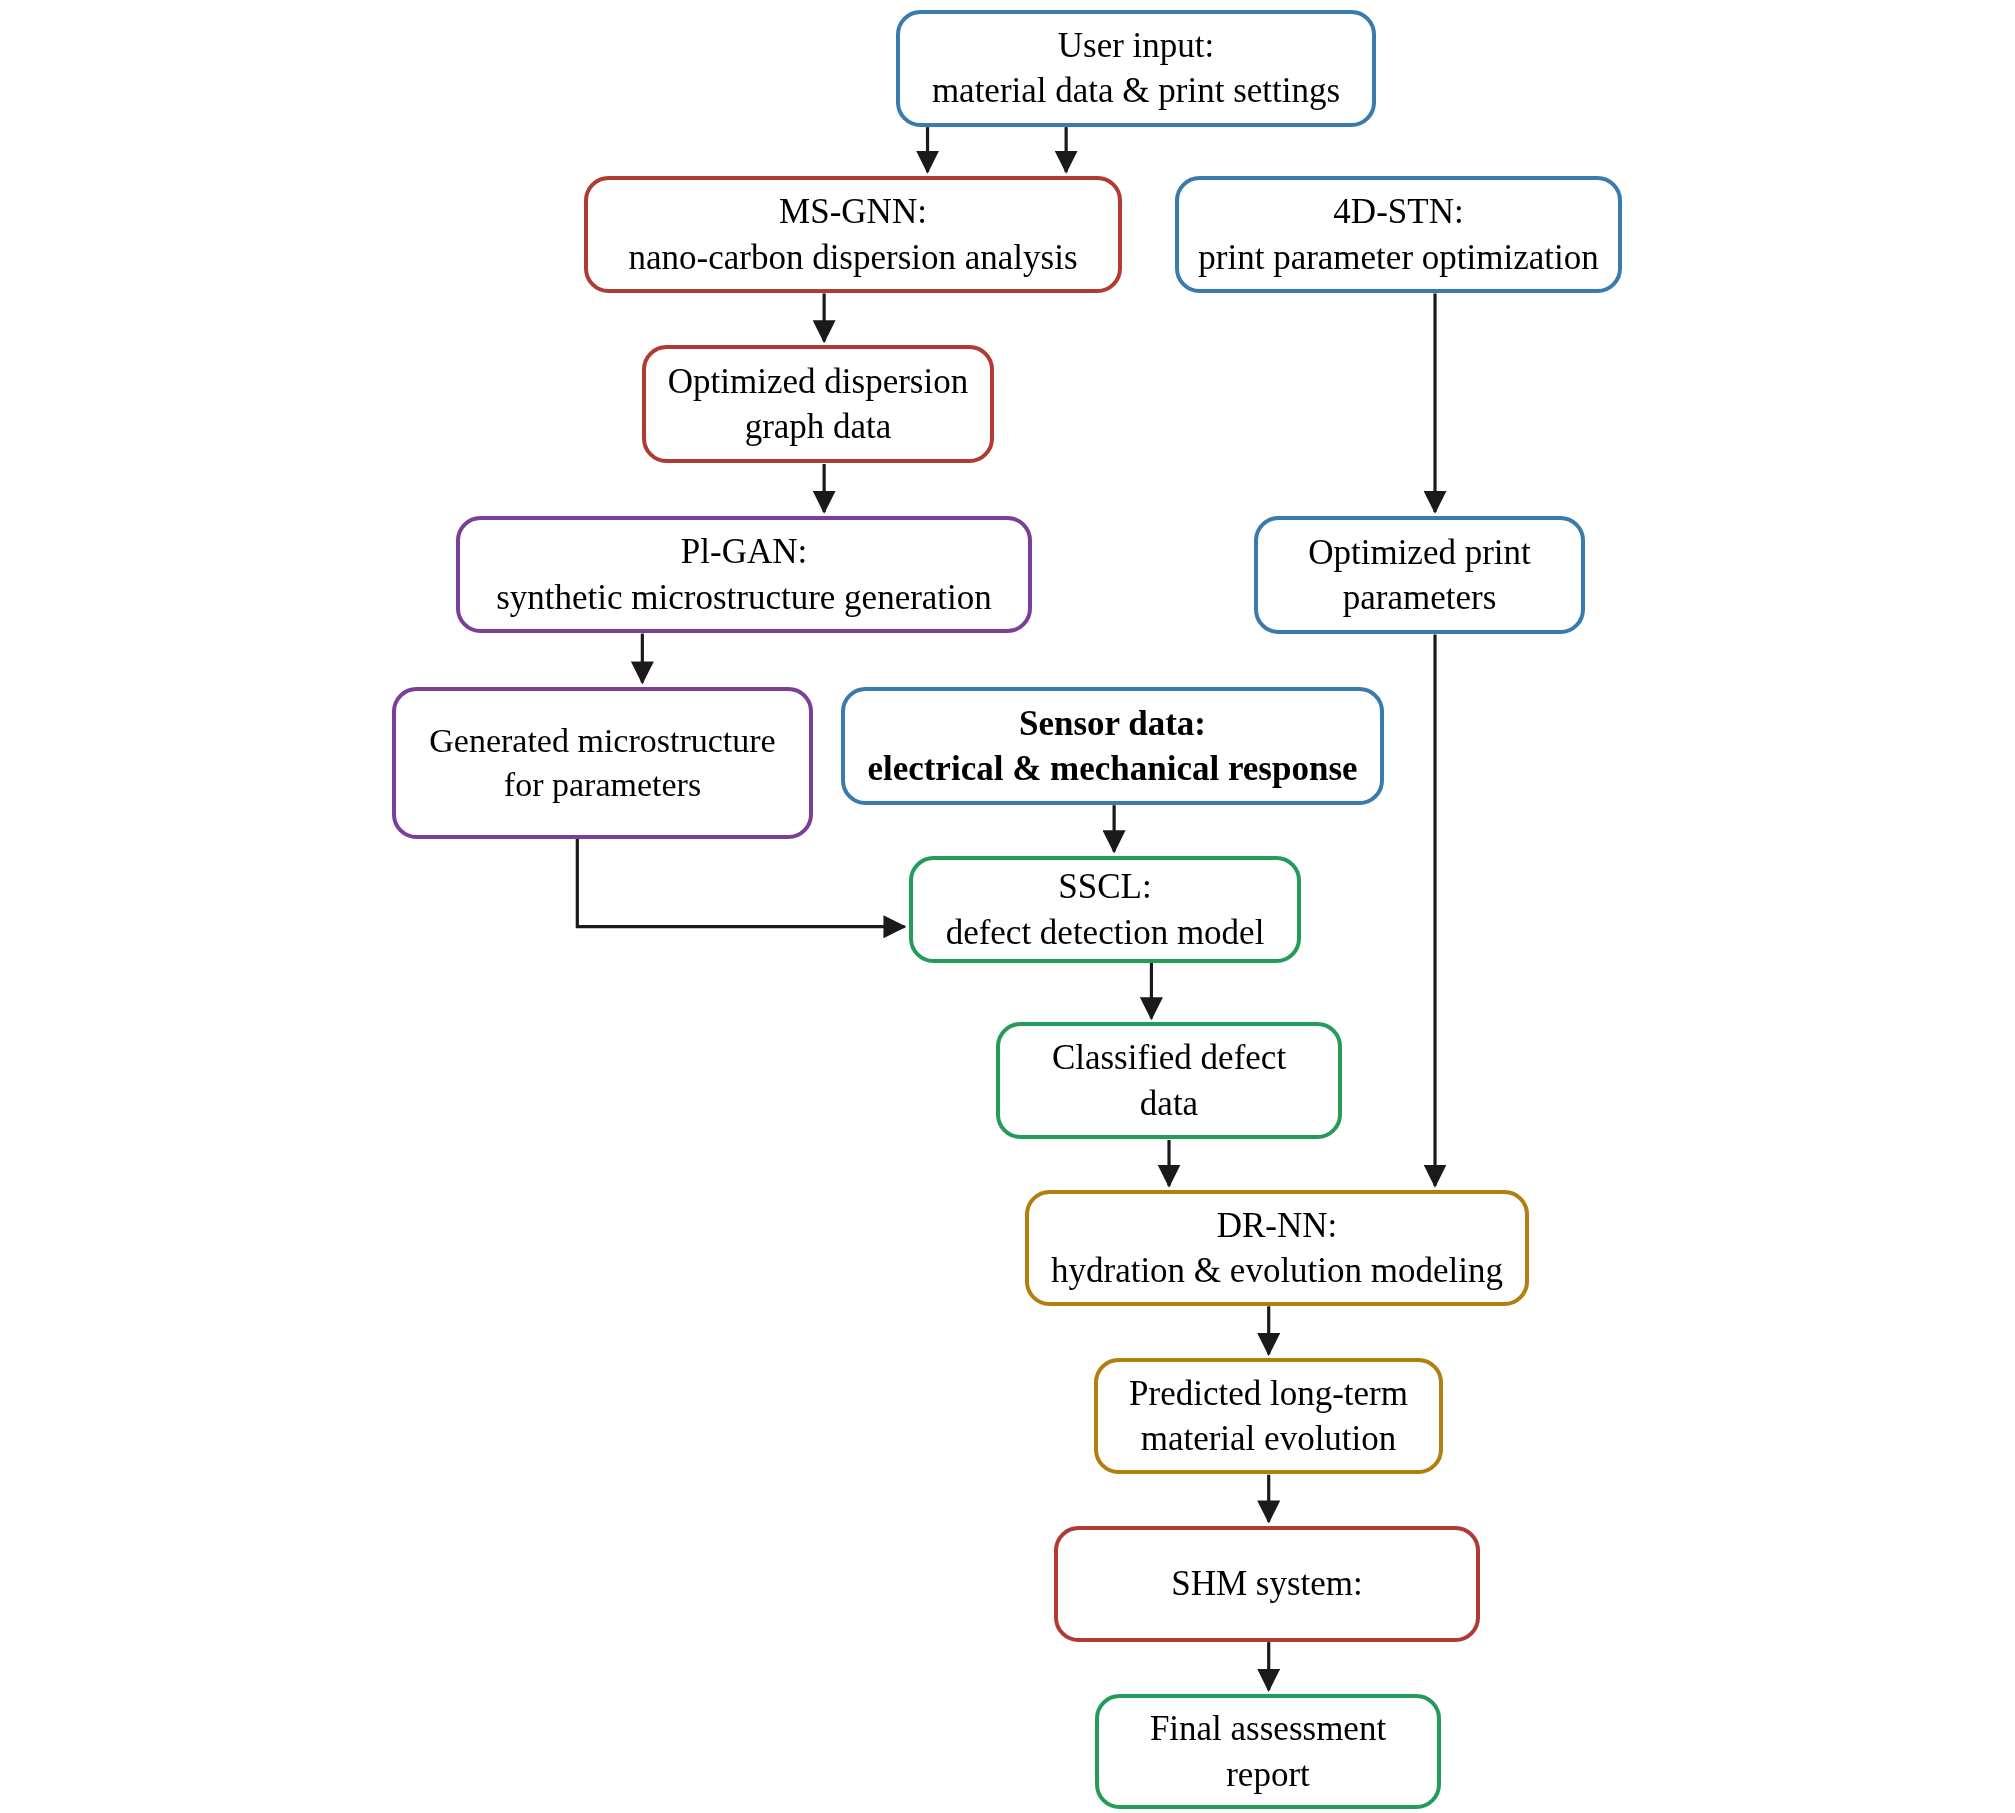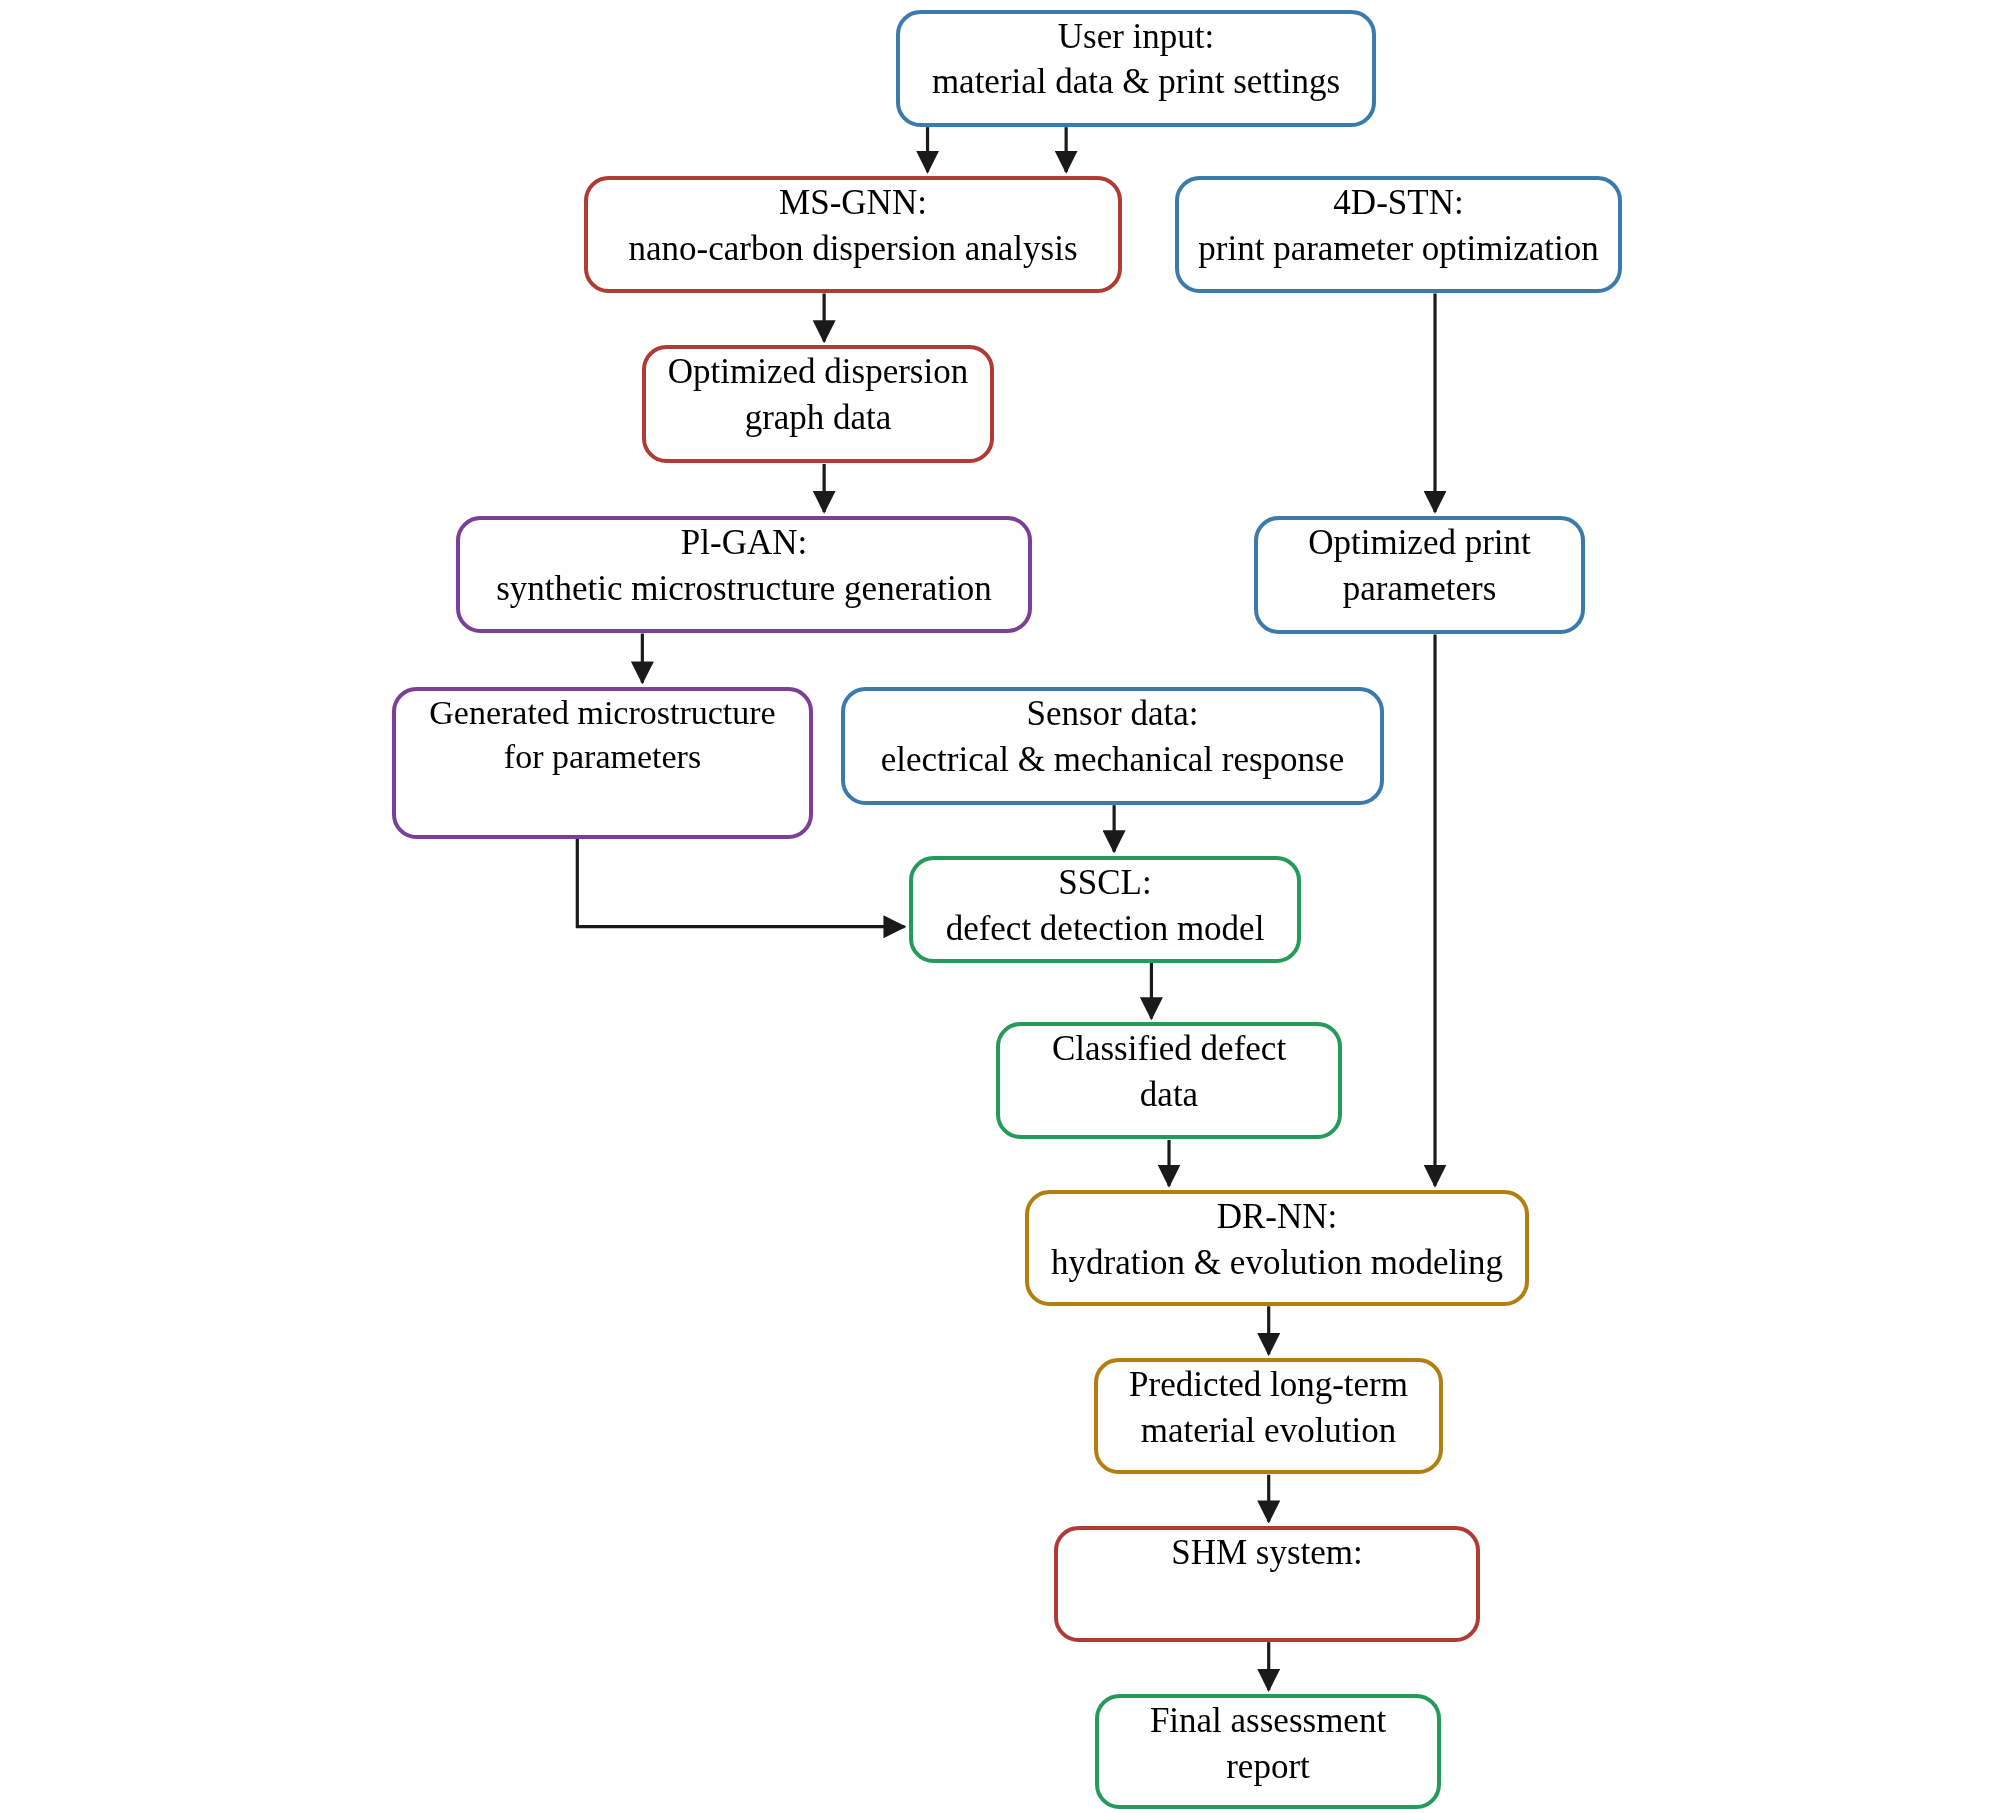--- a/index.html
+++ b/index.html
@@ -27,21 +27,21 @@
   .node {
     position: absolute;
     box-sizing: border-box;
     background: #ffffff;
     border-style: solid;
     border-width: 4.8px;
     border-radius: 24.5px;
     display: flex;
     flex-direction: column;
     align-items: center;
-    justify-content: flex-start;
+    justify-content: center;
     text-align: center;
     color: #000000;
     line-height: 1.30;
     z-index: 3;
   }
   .node .line {
     display: block;
     white-space: nowrap;
   }
   .t66 { font-size: 35px; }
@@ -104,21 +104,21 @@
   <div class="node" style="left: 1254px; top: 516px; width: 331px; height: 118px; border-color: rgb(58, 122, 173);">
     <span class="line t66">Optimized print</span>
     <span class="line t66">parameters</span>
   </div>
 
   <div class="node" style="left: 392px; top: 687px; width: 421px; height: 152px; border-color: rgb(123, 63, 152);">
     <span class="line t64">Generated microstructure</span>
     <span class="line t64">for parameters</span>
   </div>
 
-  <div class="node" style="left: 841px; top: 687px; width: 543px; height: 118px; border-color: rgb(58, 122, 173);">
+  <div class="node" style="left: 841px; top: 687px; width: 543px; height: 118px; border-color: rgb(58, 122, 173); font-weight: bold;">
     <span class="line t66">Sensor data:</span>
     <span class="line t66">electrical &amp; mechanical response</span>
   </div>
 
   <div class="node" style="left: 909px; top: 856px; width: 392px; height: 107px; border-color: rgb(37, 155, 90);">
     <span class="line t66">SSCL:</span>
     <span class="line t66">defect detection model</span>
   </div>
 
   <div class="node" style="left: 996px; top: 1022px; width: 346px; height: 117px; border-color: rgb(37, 155, 90);">

